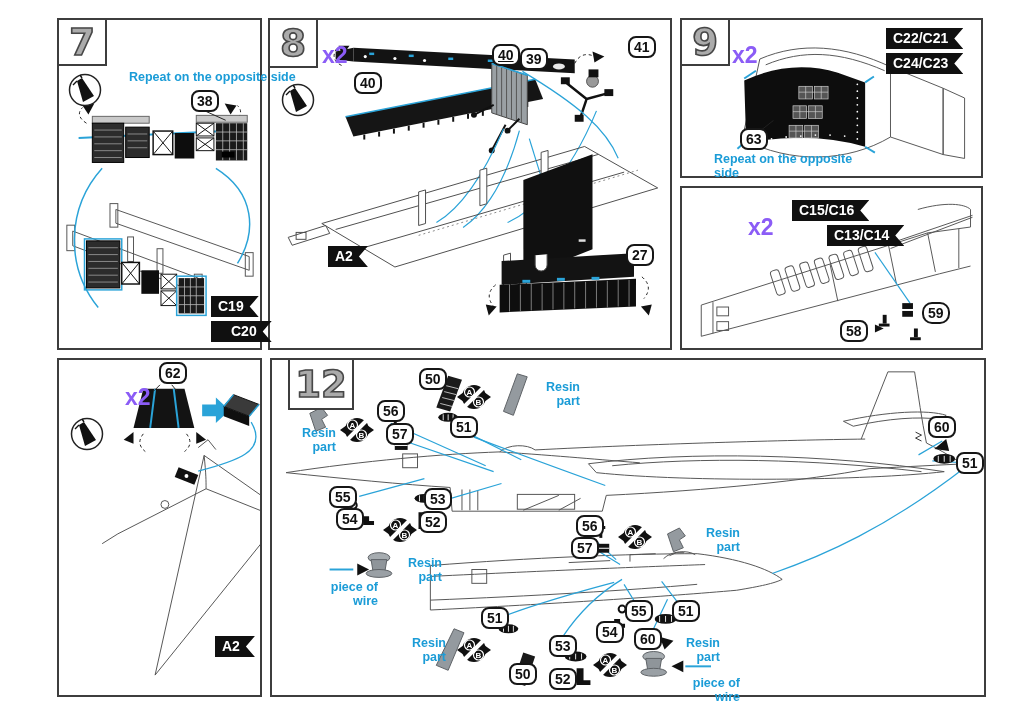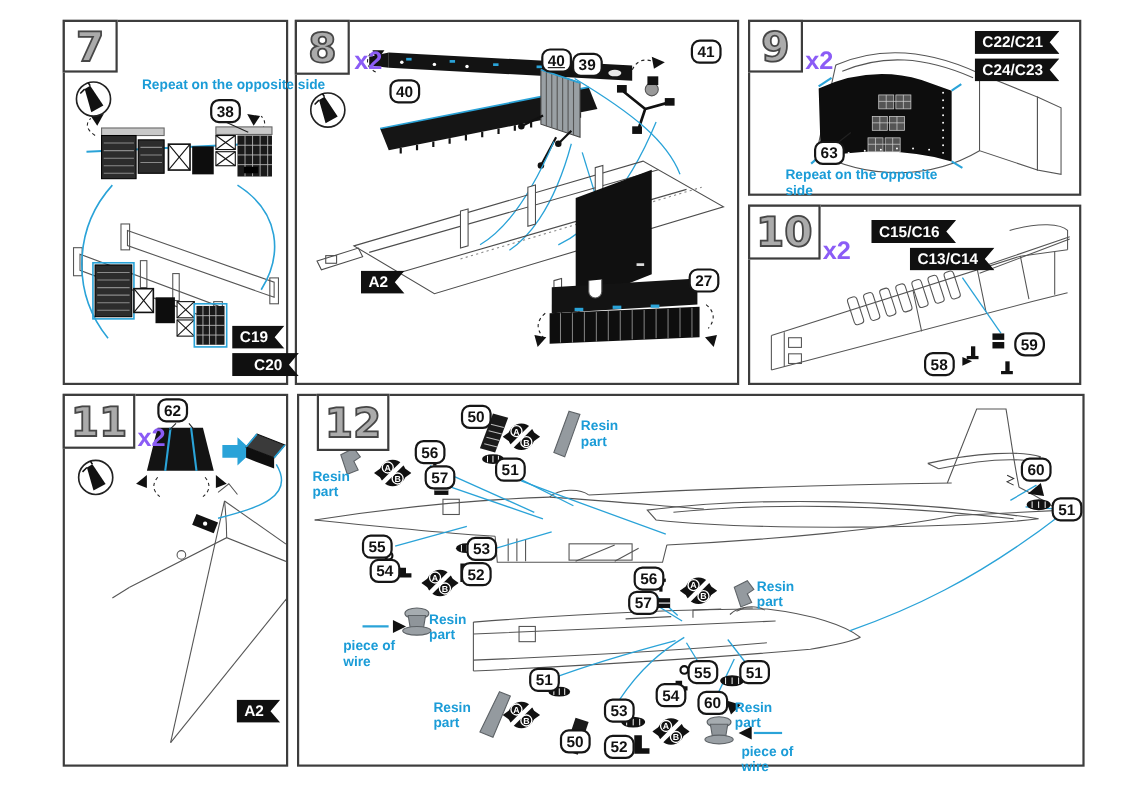--- a/index.html
+++ b/index.html
@@ -8,21 +8,21 @@
   .art{position:absolute;left:0;top:0;width:100%;height:100%;}
   .step-box{position:absolute;left:-2px;top:-2px;border:2px solid #3d3d3d;background:#fff;display:flex;
             align-items:center;justify-content:center;font-family:"DejaVu Sans",sans-serif;font-weight:bold;
             font-size:37px;color:#ababab;-webkit-text-stroke:1.6px #474747;text-shadow:0 0 1px #555;z-index:8;}
   .mult{position:absolute;font-weight:bold;font-size:23px;color:#8b5cf6;z-index:8;font-family:"Liberation Sans",sans-serif;}
   .co{position:absolute;background:#fff;border:2px solid #161616;border-radius:8px;font-weight:bold;
       font-size:14px;line-height:18px;padding:0 4px;color:#111;z-index:7;}
   .pennant{position:absolute;background:#101010;color:#fff;font-weight:bold;font-size:14px;line-height:19px;
            padding:1px 15px 1px 7px;z-index:7;clip-path:polygon(0 0,100% 0,calc(100% - 9px) 50%,100% 100%,0 100%);}
   .note{position:absolute;color:#1b9cd7;font-weight:bold;font-size:12.5px;line-height:1.14;z-index:6;}
-  .note.c{text-align:left;}
+  .note.c{text-align:right;}
   .glue{position:absolute;width:36px;height:36px;z-index:6;}
   .ab{position:absolute;width:34px;height:28px;z-index:6;}
   svg text{font-family:"Liberation Sans",sans-serif;}
 </style>
 </head>
 <body>
 
 <div class="panel" style="left:57px;top:18px;width:205px;height:332px;">
   <svg class="art" viewBox="0 0 205 332">
     <g stroke="#222" fill="none">
@@ -351,21 +351,20 @@
       <line x1="224" y1="125" x2="235" y2="125" stroke="#fff"></line>
     </g>
     <g>
       <rect x="204" y="130" width="4" height="9" fill="#111"></rect>
         <rect x="200" y="139" width="11" height="3" fill="#111"></rect>
       <rect x="236" y="144" width="4" height="9" fill="#111"></rect>
         <rect x="232" y="153" width="11" height="3" fill="#111"></rect>
       <polygon points="196,140 196,148 205,144" fill="#111"></polygon>
     </g>
   </svg>
-  <div class="step-box" style="width:62px;height:46px;">10</div>
   <div class="mult" style="left:66px;top:26px;">x2</div>
   <div class="pennant" style="left:110px;top:12px;">C15/C16</div>
   <div class="pennant" style="left:110px;top:37px;margin-left:35px;">C13/C14</div>
   <div class="co" style="left:240px;top:114px;border-radius:10px;">59</div>
   <div class="co" style="left:158px;top:132px;">58</div>
 </div>
 
 <div class="panel" style="left:57px;top:358px;width:205px;height:339px;">
   <svg class="art" viewBox="0 0 205 339">
     <g>
@@ -395,28 +394,27 @@
       <circle cx="108" cy="146" r="4"></circle>
       <path d="M142,88 L152,80 L160,90"></path>
       <path d="M60,176 L44,186"></path>
     </g>
     <g>
       <polygon points="122,108 142,116 138,126 118,118" fill="#111"></polygon>
       <circle cx="130" cy="117" r="2" fill="#fff"></circle>
       <path d="M196,62 C214,92 180,102 142,112" stroke="#2aa3d8" stroke-width="1.3" fill="none"></path>
     </g>
   </svg>
-  <div class="step-box" style="width:62px;height:46px;">11</div>
   <div class="mult" style="left:66px;top:24px;">x2</div>
   <svg class="glue" style="left:10px;top:56px;" viewBox="0 0 36 36">
     <circle cx="18" cy="18" r="15.5" fill="#fff" stroke="#222" stroke-width="1.5"></circle>
     <path d="M10,9 L15,6 L17,9 L27,24 L16,30 Z" fill="#111"></path>
     <path d="M10,9 L6,13 M15,6 L13,3" stroke="#111" stroke-width="1.4" fill="none"></path>
   </svg>
-  <div class="co" style="left:84px;top:2px;">62</div>
+  <div class="co" style="left:100px;top:2px;">62</div>
   <div class="pennant" style="left:156px;top:276px;">A2</div>
 </div>
 
 <div class="panel" style="left:270px;top:358px;width:716px;height:339px;">
   <svg class="art" viewBox="0 0 716 339">
 
     <g stroke="#555" fill="none">
       <path d="M12,114 C90,102 170,95 228,93"></path>
       <path d="M228,93 C237,85 256,85 264,91"></path>
       <path d="M264,91 C380,85 520,81 598,80"></path>

